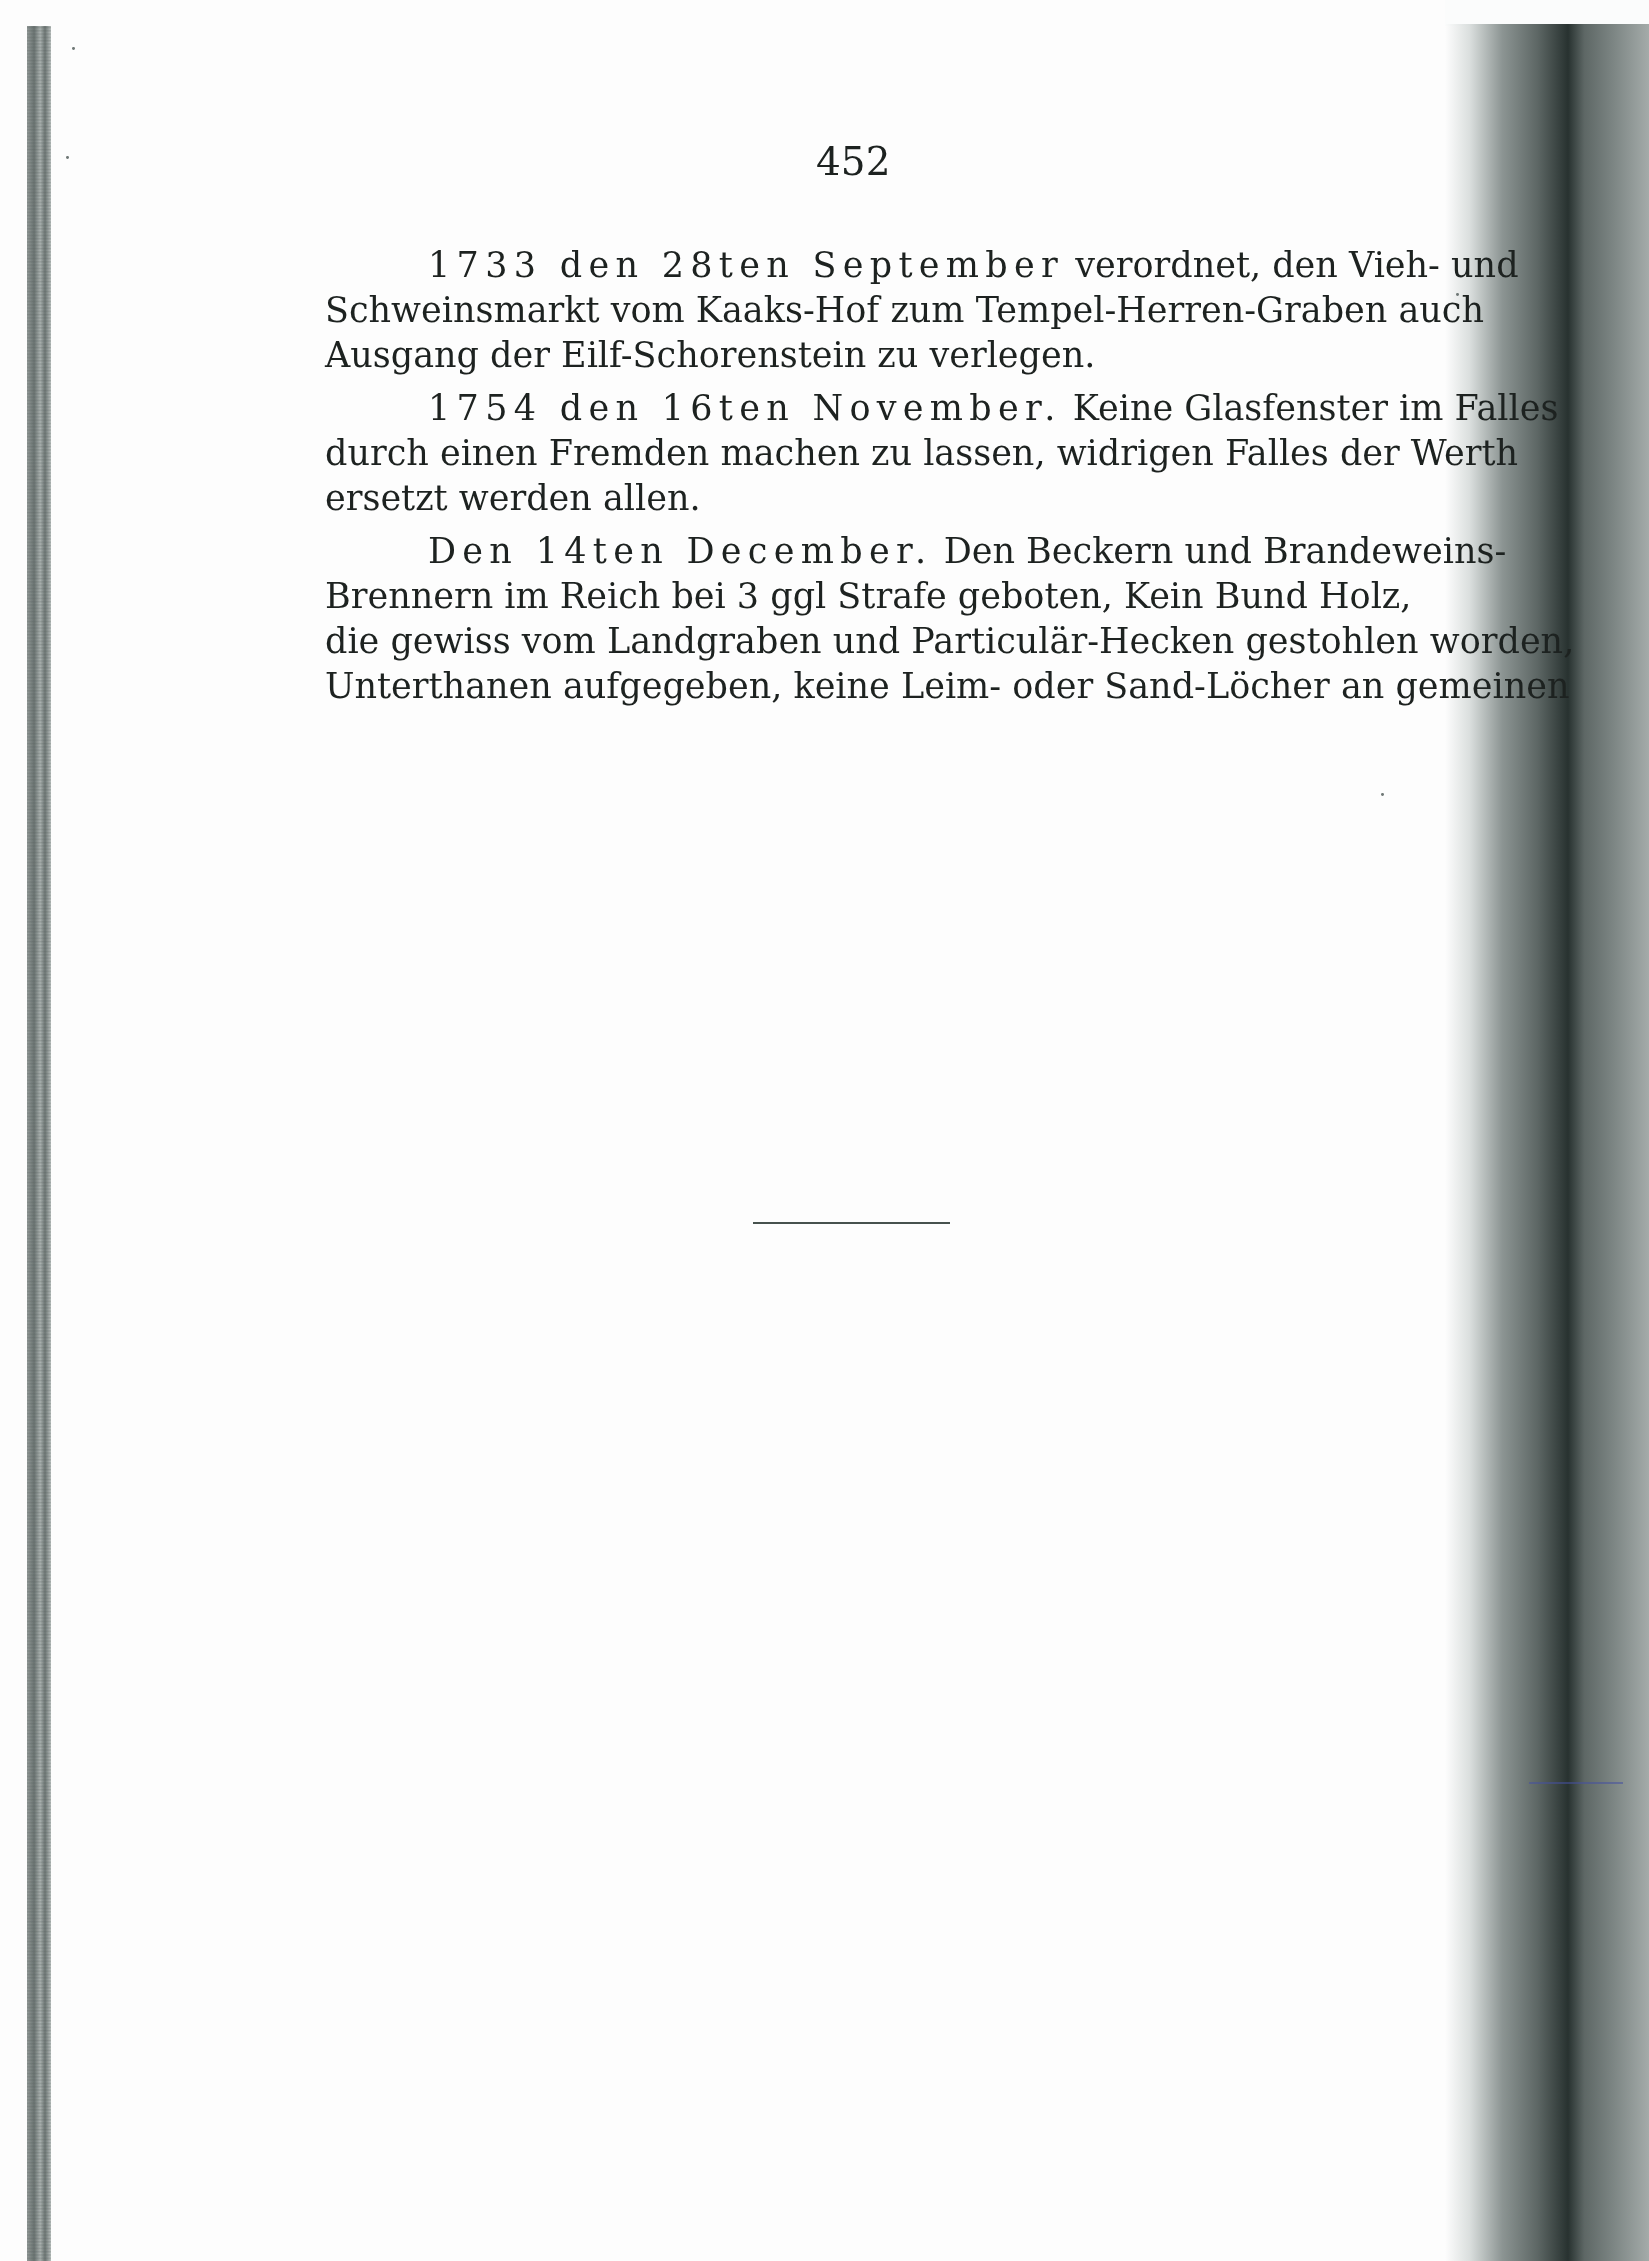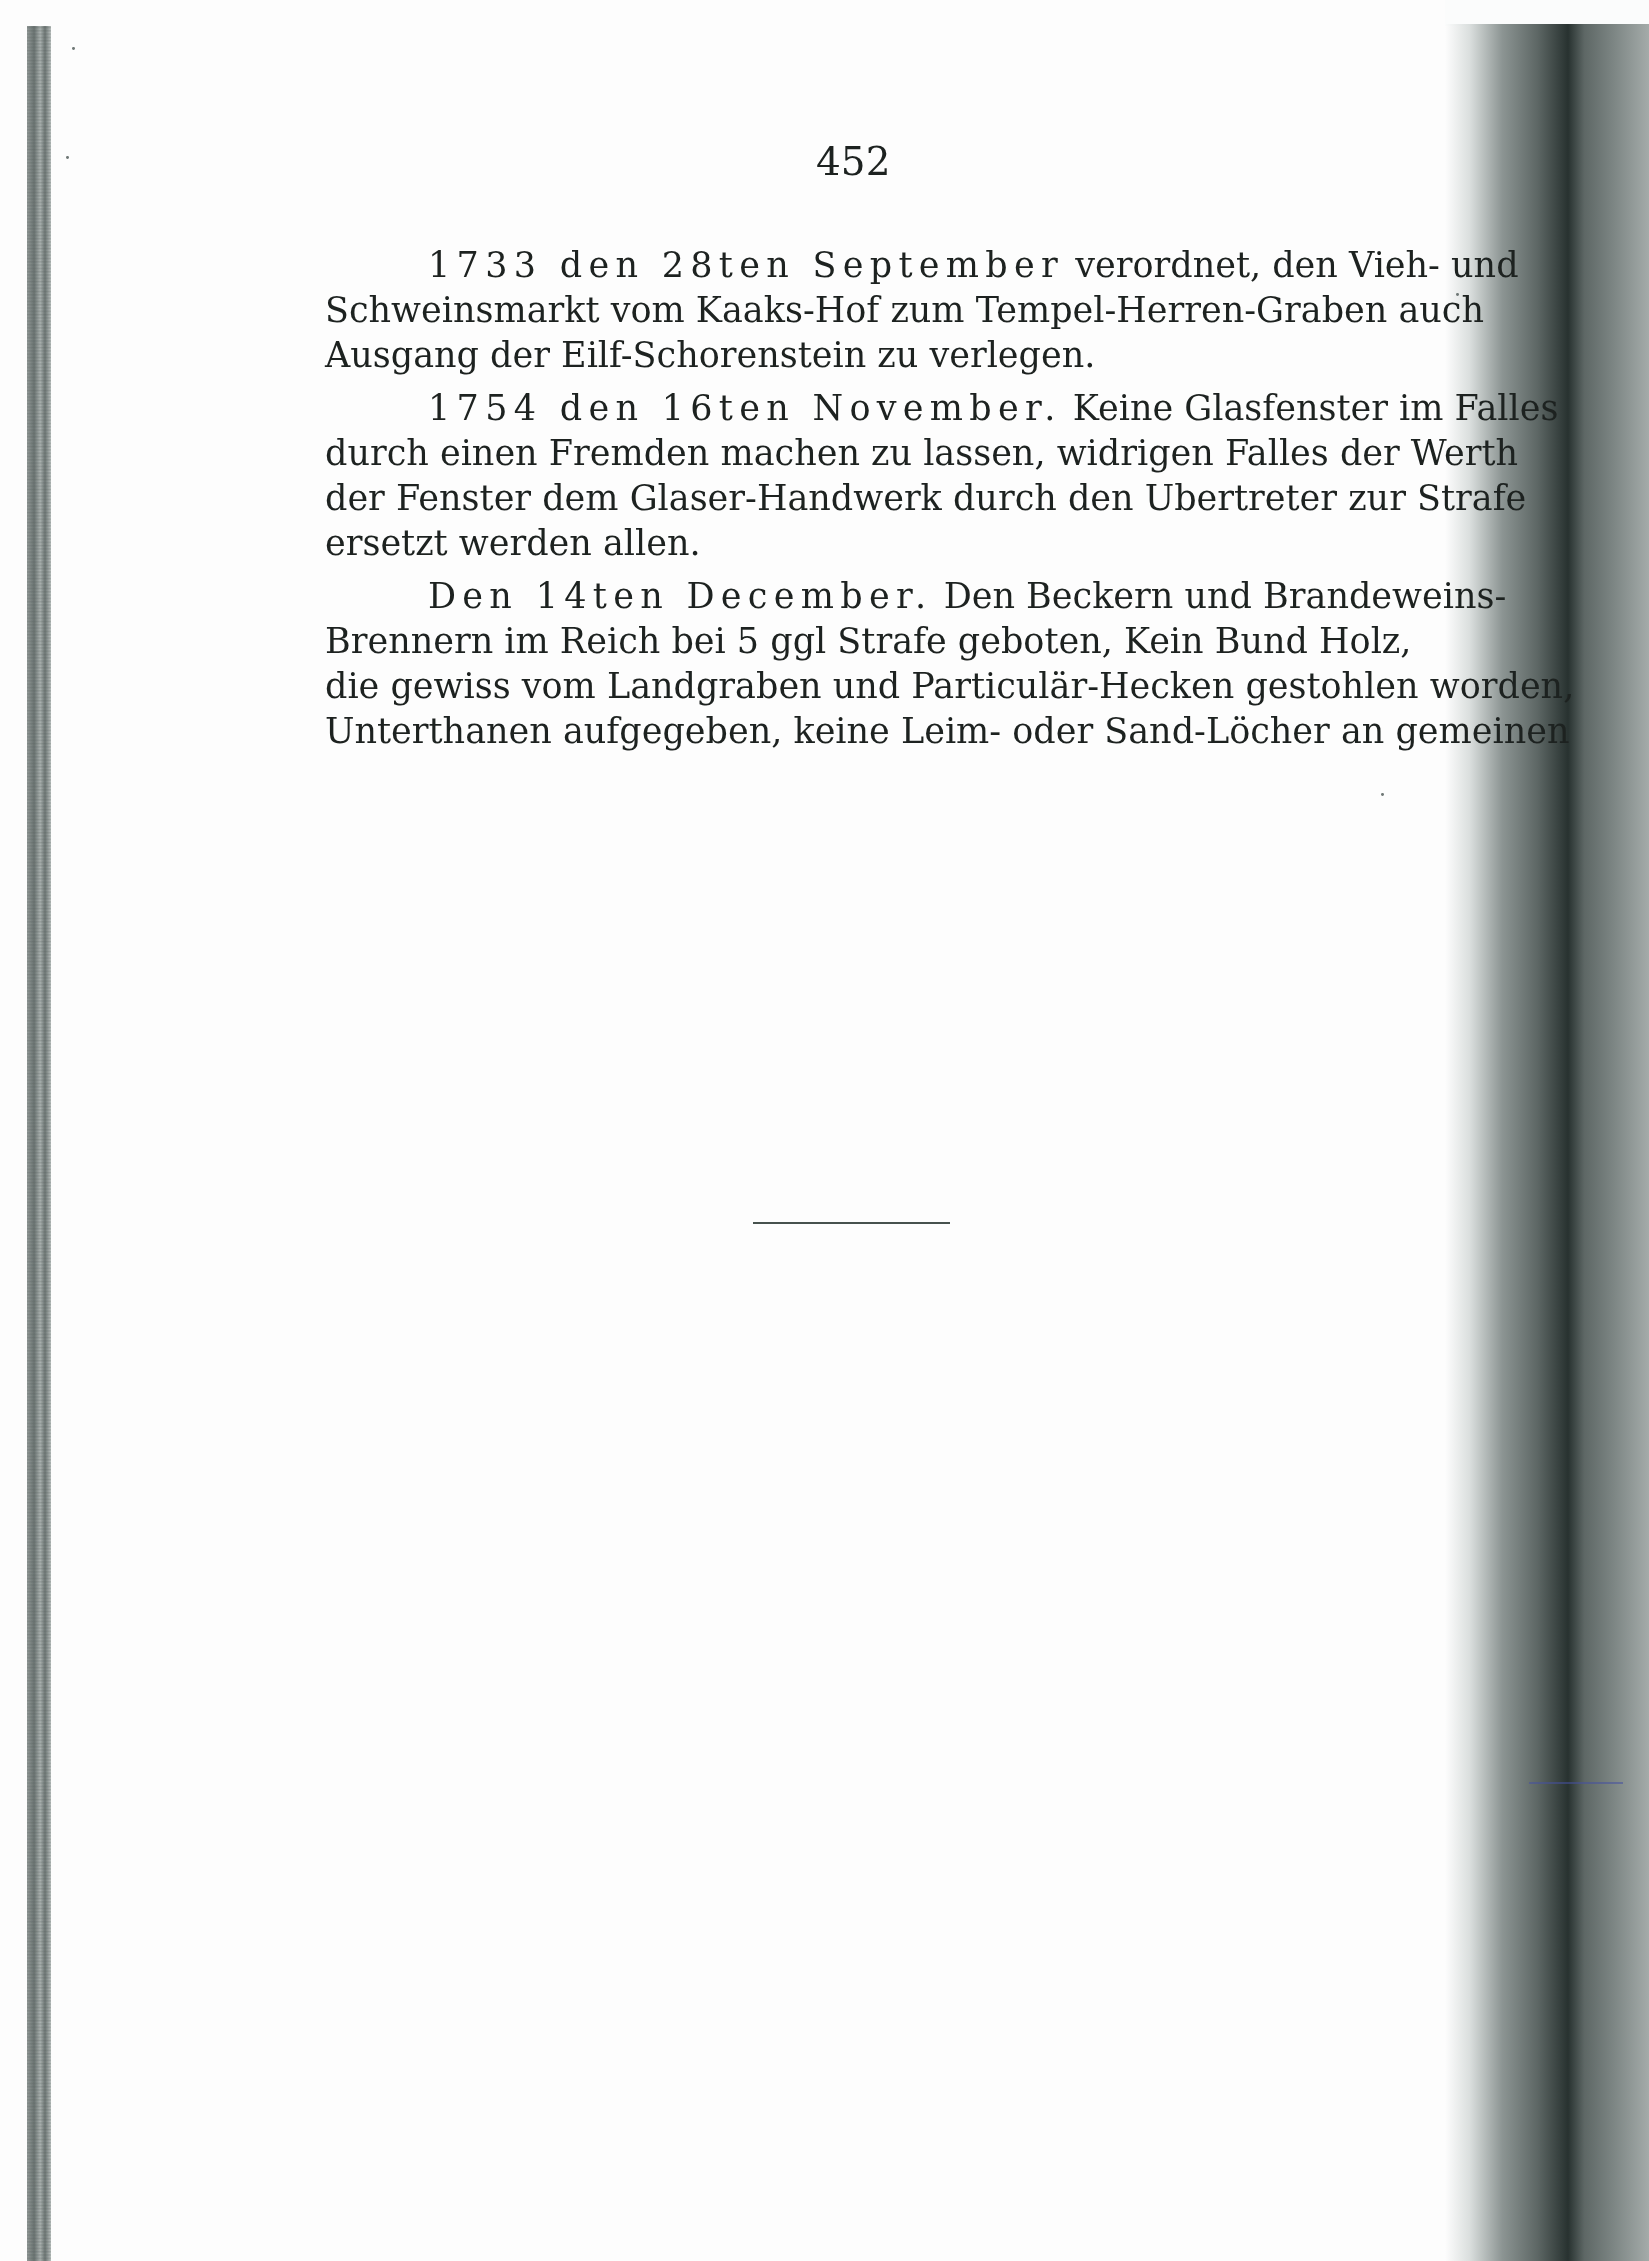--- a/index.html
+++ b/index.html
@@ -135,27 +135,26 @@
 
     <p class="para" style="text-indent:0">
       <span class="line first"><span class="spaced">1733 den 28ten September</span><span> verordnet, den Vieh- und</span></span>
       <span class="line">Schweinsmarkt vom Kaaks-Hof zum Tempel-Herren-Graben auch</span>
       <span class="line last">Ausgang der Eilf-Schorenstein zu verlegen.</span>
     </p>
 
     <p class="para" style="text-indent:0">
       <span class="line first"><span class="spaced">1754 den 16ten November.</span><span> Keine Glasfenster im Falles</span></span>
       <span class="line">durch einen Fremden machen zu lassen, widrigen Falles der Werth</span>
-      <span class="line">der Fenster dem Glaser-Handwerk durch den Ubertreter zur Strafe</span>
       <span class="line last">ersetzt werden allen.</span>
     </p>
 
     <p class="para" style="text-indent:0">
       <span class="line first"><span class="spaced">Den 14ten December.</span><span> Den Beckern und Brandeweins-</span></span>
-      <span class="line">Brennern im Reich bei 5 ggl Strafe geboten, Kein Bund Holz,</span>
+      <span class="line">Brennern im Reich bei 3 ggl Strafe geboten, Kein Bund Holz,</span>
       <span class="line">die gewiss vom Landgraben und Particulär-Hecken gestohlen worden,</span>
       <span class="line">Unterthanen aufgegeben, keine Leim- oder Sand-Löcher an gemeinen</span>
     </p>
   </div>
 
   <div class="rule"></div>
 
   <span class="speck" style="left:72px;top:47px;"></span>
   <span class="speck" style="left:66px;top:156px;"></span>
   <span class="speck" style="left:1456px;top:293px;"></span>

